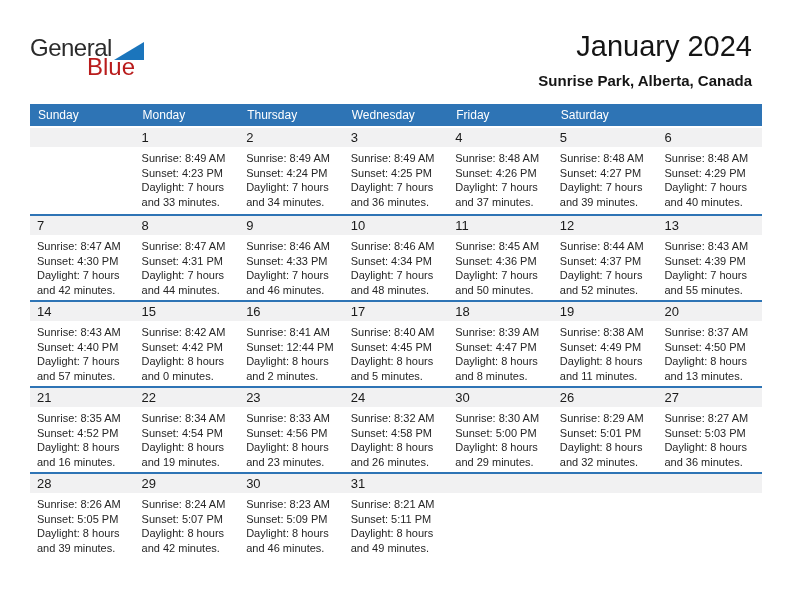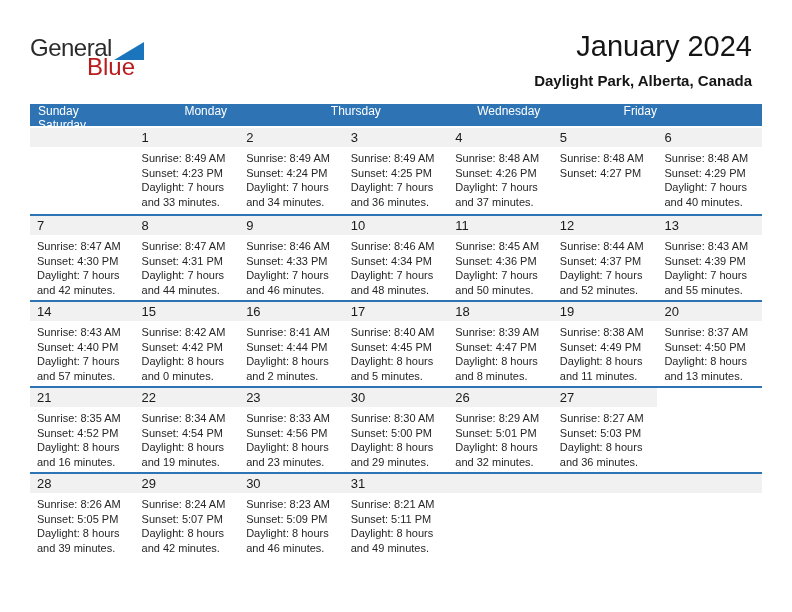--- a/index.html
+++ b/index.html
@@ -18,21 +18,21 @@
   .logo-blue { font-size:24px; color:#b91c1c; line-height:1; margin:-5px 0 0 57px; }
 
   
   .title-block { position:absolute; right:40px; top:30px; text-align:right; }
   .title { font-size:29px; color:#151515; line-height:1.15; }
   .subtitle { font-size:15px; font-weight:bold; color:#151515; margin-top:9px; }
 
   
   .calendar { position:absolute; left:30px; top:104px; width:732px; }
   .cal-header {
-    display:grid; grid-template-columns:repeat(5,1fr);
+    display:grid; grid-template-columns:repeat(7,1fr);
     background:#2E74B5; height:22px;
   }
   .hcell { color:#ffffff; font-size:12px; display:flex; align-items:center; padding-left:8px; }
 
   .week-row {
     display:grid; grid-template-columns:repeat(7,1fr);
     height:86px; border-top:2px solid #2E74B5;
   }
   .week-row.first { border-top:none; margin-top:2px; height:86px; }
 
@@ -56,21 +56,21 @@
         <svg width="30" height="18" viewBox="0 0 30 18">
             <polygon points="0,18 30,18 30,0" fill="#1B75BC"></polygon>
           </svg>
       </span>
     </div>
     <div class="logo-blue">Blue</div>
   </div>
 
   <div class="title-block">
     <div class="title">January 2024</div>
-    <div class="subtitle">Daylight Park, Alberta, Canada</div>
+    <div class="subtitle">Sunrise Park, Alberta, Canada</div>
   </div>
 
   <div class="calendar">
     <div class="cal-header" id="cal-header">
         <div class="hcell">Sunday</div>
         <div class="hcell">Monday</div>
         <div class="hcell">Thursday</div>
         <div class="hcell">Wednesday</div>
         <div class="hcell">Friday</div>
         <div class="hcell">Saturday</div>
@@ -110,20 +110,21 @@
               <div>Sunrise: 8:48 AM</div>
               <div>Sunset: 4:26 PM</div>
               <div>Daylight: 7 hours and 37 minutes.</div>
             </div>
           </div>
           <div class="day-cell">
             <div class="day-num">5</div>
             <div class="day-info">
               <div>Sunrise: 8:48 AM</div>
               <div>Sunset: 4:27 PM</div>
+              <div>Daylight: 7 hours and 39 minutes.</div>
             </div>
           </div>
           <div class="day-cell">
             <div class="day-num">6</div>
             <div class="day-info">
               <div>Sunrise: 8:48 AM</div>
               <div>Sunset: 4:29 PM</div>
               <div>Daylight: 7 hours and 40 minutes.</div>
             </div>
           </div>
@@ -200,21 +201,21 @@
             <div class="day-info">
               <div>Sunrise: 8:42 AM</div>
               <div>Sunset: 4:42 PM</div>
               <div>Daylight: 8 hours and 0 minutes.</div>
             </div>
           </div>
           <div class="day-cell">
             <div class="day-num">16</div>
             <div class="day-info">
               <div>Sunrise: 8:41 AM</div>
-              <div>Sunset: 4:44 PM</div>
+              <div>Sunset: 12:44 PM</div>
               <div>Daylight: 8 hours and 2 minutes.</div>
             </div>
           </div>
           <div class="day-cell">
             <div class="day-num">17</div>
             <div class="day-info">
               <div>Sunrise: 8:40 AM</div>
               <div>Sunset: 4:45 PM</div>
               <div>Daylight: 8 hours and 5 minutes.</div>
             </div>
@@ -263,20 +264,28 @@
           </div>
           <div class="day-cell">
             <div class="day-num">23</div>
             <div class="day-info">
               <div>Sunrise: 8:33 AM</div>
               <div>Sunset: 4:56 PM</div>
               <div>Daylight: 8 hours and 23 minutes.</div>
             </div>
           </div>
           <div class="day-cell">
+            <div class="day-num">24</div>
+            <div class="day-info">
+              <div>Sunrise: 8:32 AM</div>
+              <div>Sunset: 4:58 PM</div>
+              <div>Daylight: 8 hours and 26 minutes.</div>
+            </div>
+          </div>
+          <div class="day-cell">
             <div class="day-num">30</div>
             <div class="day-info">
               <div>Sunrise: 8:30 AM</div>
               <div>Sunset: 5:00 PM</div>
               <div>Daylight: 8 hours and 29 minutes.</div>
             </div>
           </div>
           <div class="day-cell">
             <div class="day-num">26</div>
             <div class="day-info">

